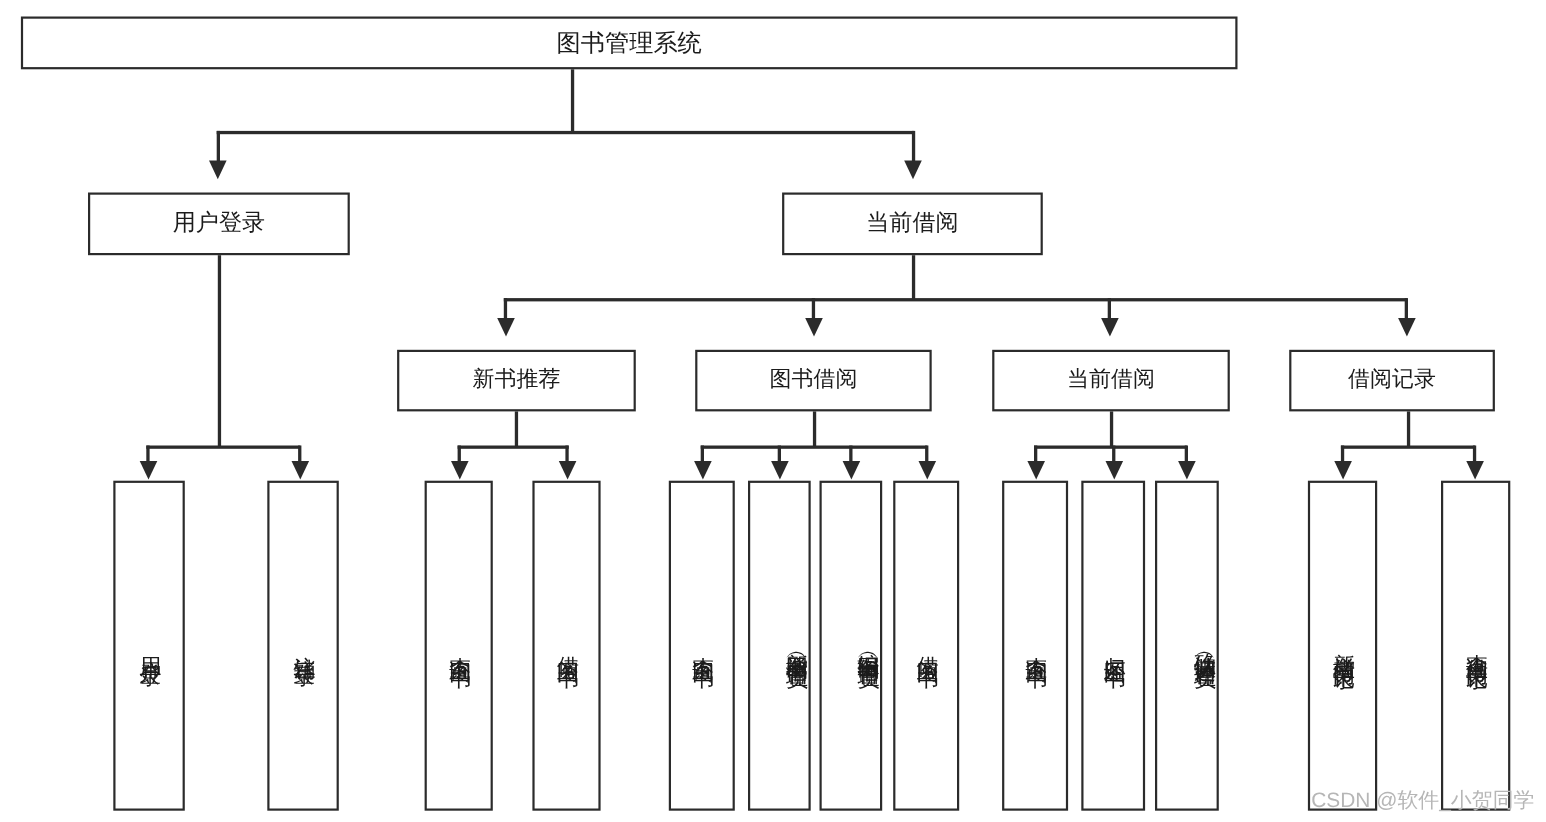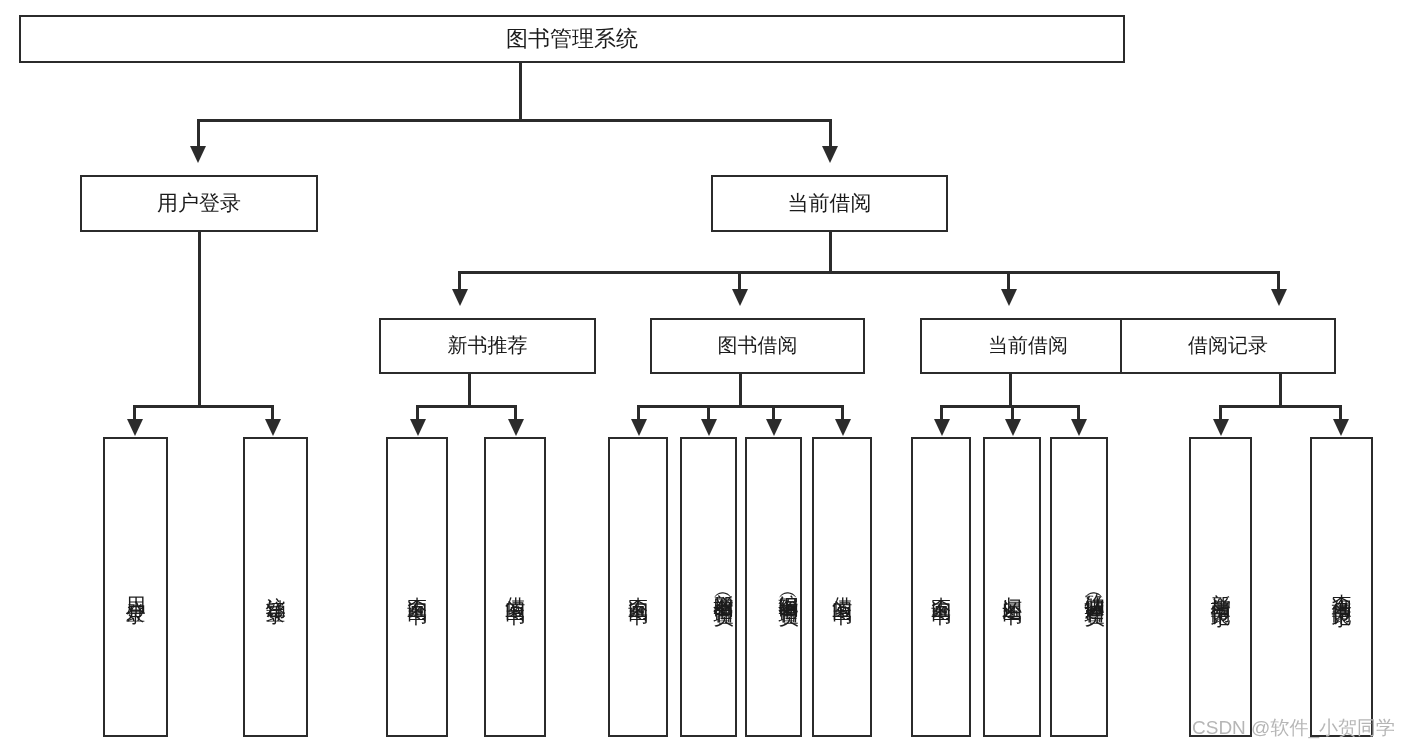--- a/index.html
+++ b/index.html
@@ -22,21 +22,21 @@
     background:#ffffff;
     border:2.5px solid #2b2b2b;
     display:flex;
     align-items:center;
     justify-content:center;
     color:#1b1b1b;
     line-height:1.18;
   }
   .node.root{font-size:22px;}
   .node.lvl2{font-size:21px;}
-  .node.lvl3{font-size:20px;margin-left:18px;}
+  .node.lvl3{font-size:20px;}
 
   
   .node.leaf{
     writing-mode:vertical-rl;
     text-orientation:upright;
     font-size:20px;
     letter-spacing:3px;
     align-items:center;
     justify-content:center;
     padding:4px 0;
@@ -120,21 +120,21 @@
 
   <div class="node lvl3" style="left:361px;top:318px;width:217px;height:56px;">
     <span>新书推荐</span>
   </div>
   <div class="node lvl3" style="left:632px;top:318px;width:215px;height:56px;">
     <span>图书借阅</span>
   </div>
   <div class="node lvl3" style="left:902px;top:318px;width:216px;height:56px;">
     <span>当前借阅</span>
   </div>
-  <div class="node lvl3" style="left:1102px;top:318px;width:216px;height:56px;">
+  <div class="node lvl3" style="left:1172px;top:318px;width:187px;height:56px;">
     <span>借阅记录</span>
   </div>
 
   <div class="vline" style="left:468px;top:374px;height:32px;"></div>
   <div class="hline" style="left:416px;top:405px;width:101px;"></div>
   <div class="vline" style="left:416px;top:405px;height:16px;"></div>
   <div class="vline" style="left:514px;top:405px;height:16px;"></div>
   <div class="arrow" style="left:410px;top:419px;"></div>
   <div class="arrow" style="left:508px;top:419px;"></div>
 

